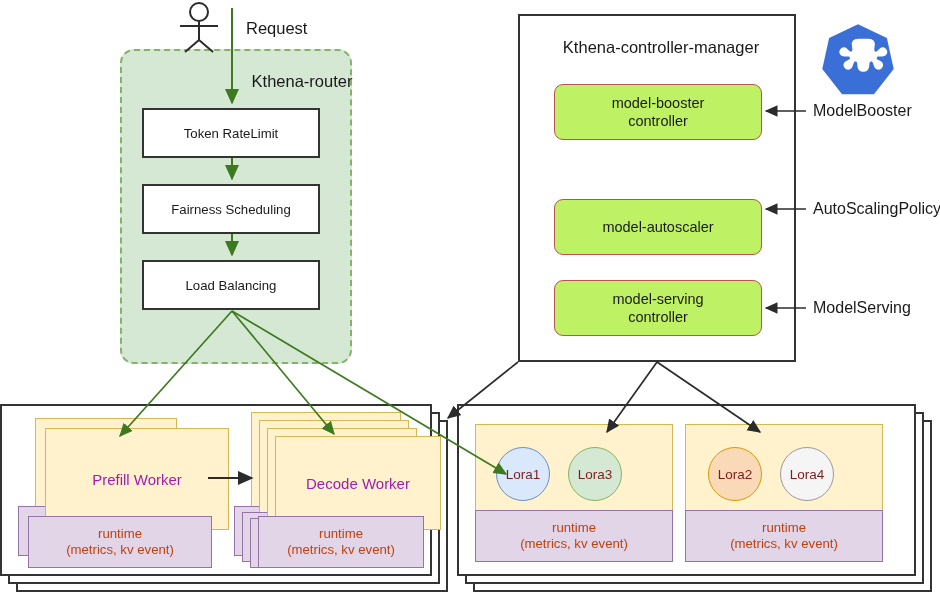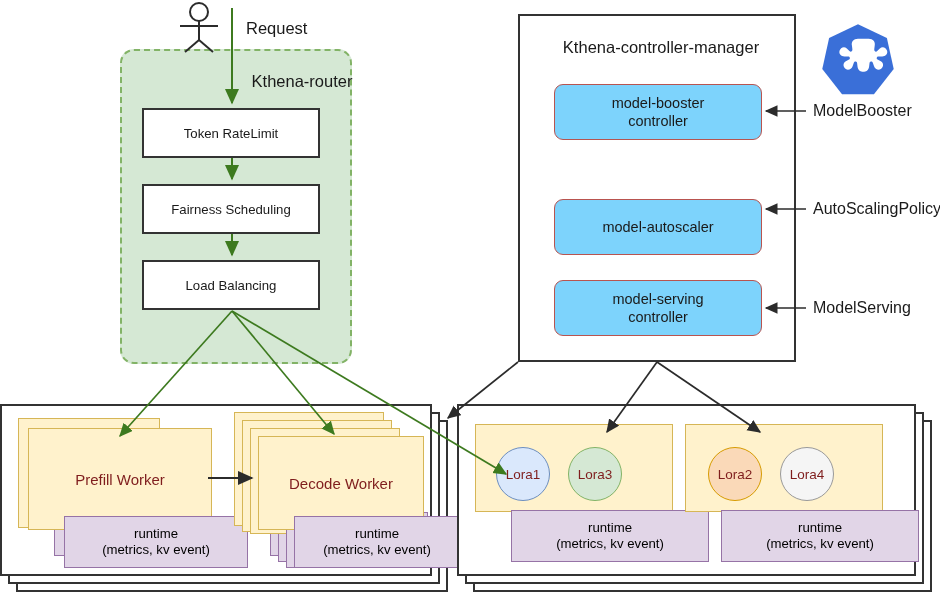--- a/index.html
+++ b/index.html
@@ -23,21 +23,21 @@
   #box-loadbalance{left:142px;top:260px;width:178px;height:50px;}
 
   #request-label{left:246px;top:16px;width:110px;height:24px;
        font-size:16.5px;line-height:24px;white-space:nowrap;}
 
   
   #ctrl-mgr{left:518px;top:14px;width:278px;height:348px;
        background:#ffffff;border:2px solid #333333;}
   #ctrl-title{left:536px;top:34px;width:250px;height:26px;
        font-size:16.5px;line-height:26px;white-space:nowrap;text-align:center;}
-  .ctrl-box{background:#7dd3fc;border:1.6px solid #b85450;border-radius:9px;
+  .ctrl-box{background:#bef264;border:1.6px solid #b85450;border-radius:9px;
        display:flex;align-items:center;justify-content:center;
        font-size:14.5px;color:#1a1a1a;text-align:center;line-height:1.25;}
   #ctrl-booster{left:554px;top:84px;width:208px;height:56px;}
   #ctrl-autoscaler{left:554px;top:182px;width:208px;height:56px;margin-top:17px;}
   #ctrl-serving{left:554px;top:280px;width:208px;height:56px;}
 
   .crd-label{font-size:16px;color:#1a1a1a;white-space:nowrap;line-height:16px;}
   #crd-booster{left:813px;top:103px;}
   #crd-autoscaler{left:813px;top:201px;}
   #crd-serving{left:813px;top:300px;}
@@ -52,24 +52,24 @@
   #wk-sheet1{left:0px;top:404px;width:432px;height:172px;}
   
   #lr-sheet3{left:473px;top:420px;width:459px;height:172px;}
   #lr-sheet2{left:465px;top:412px;width:459px;height:172px;}
   #lr-sheet1{left:457px;top:404px;width:459px;height:172px;}
 
   
   .card{position:absolute;}
   .card-body{position:absolute;background:#fff2cc;border:1.6px solid #d6b656;
        display:flex;align-items:center;justify-content:center;
-       font-size:15px;color:#7f1d1d;text-align:center;}
+       font-size:15px;color:#a21caf;text-align:center;margin-left:17px;}
   .card-foot{position:absolute;background:#e1d5e7;border:1.6px solid #9673a6;
        display:flex;align-items:center;justify-content:center;
-       font-size:13.2px;color:#000000;text-align:center;line-height:1.2;margin-left:36px;}
+       font-size:13.2px;color:#c2410c;text-align:center;line-height:1.2;}
 
   .lora-body{position:absolute;background:#fff2cc;border:1.6px solid #d6b656;}
   .lora-circle{position:absolute;border-radius:50%;
        display:flex;align-items:center;justify-content:center;
        font-size:13.5px;color:#7f1d1d;}
 </style>
 </head>
 <body>
 
 <div id="stage">

